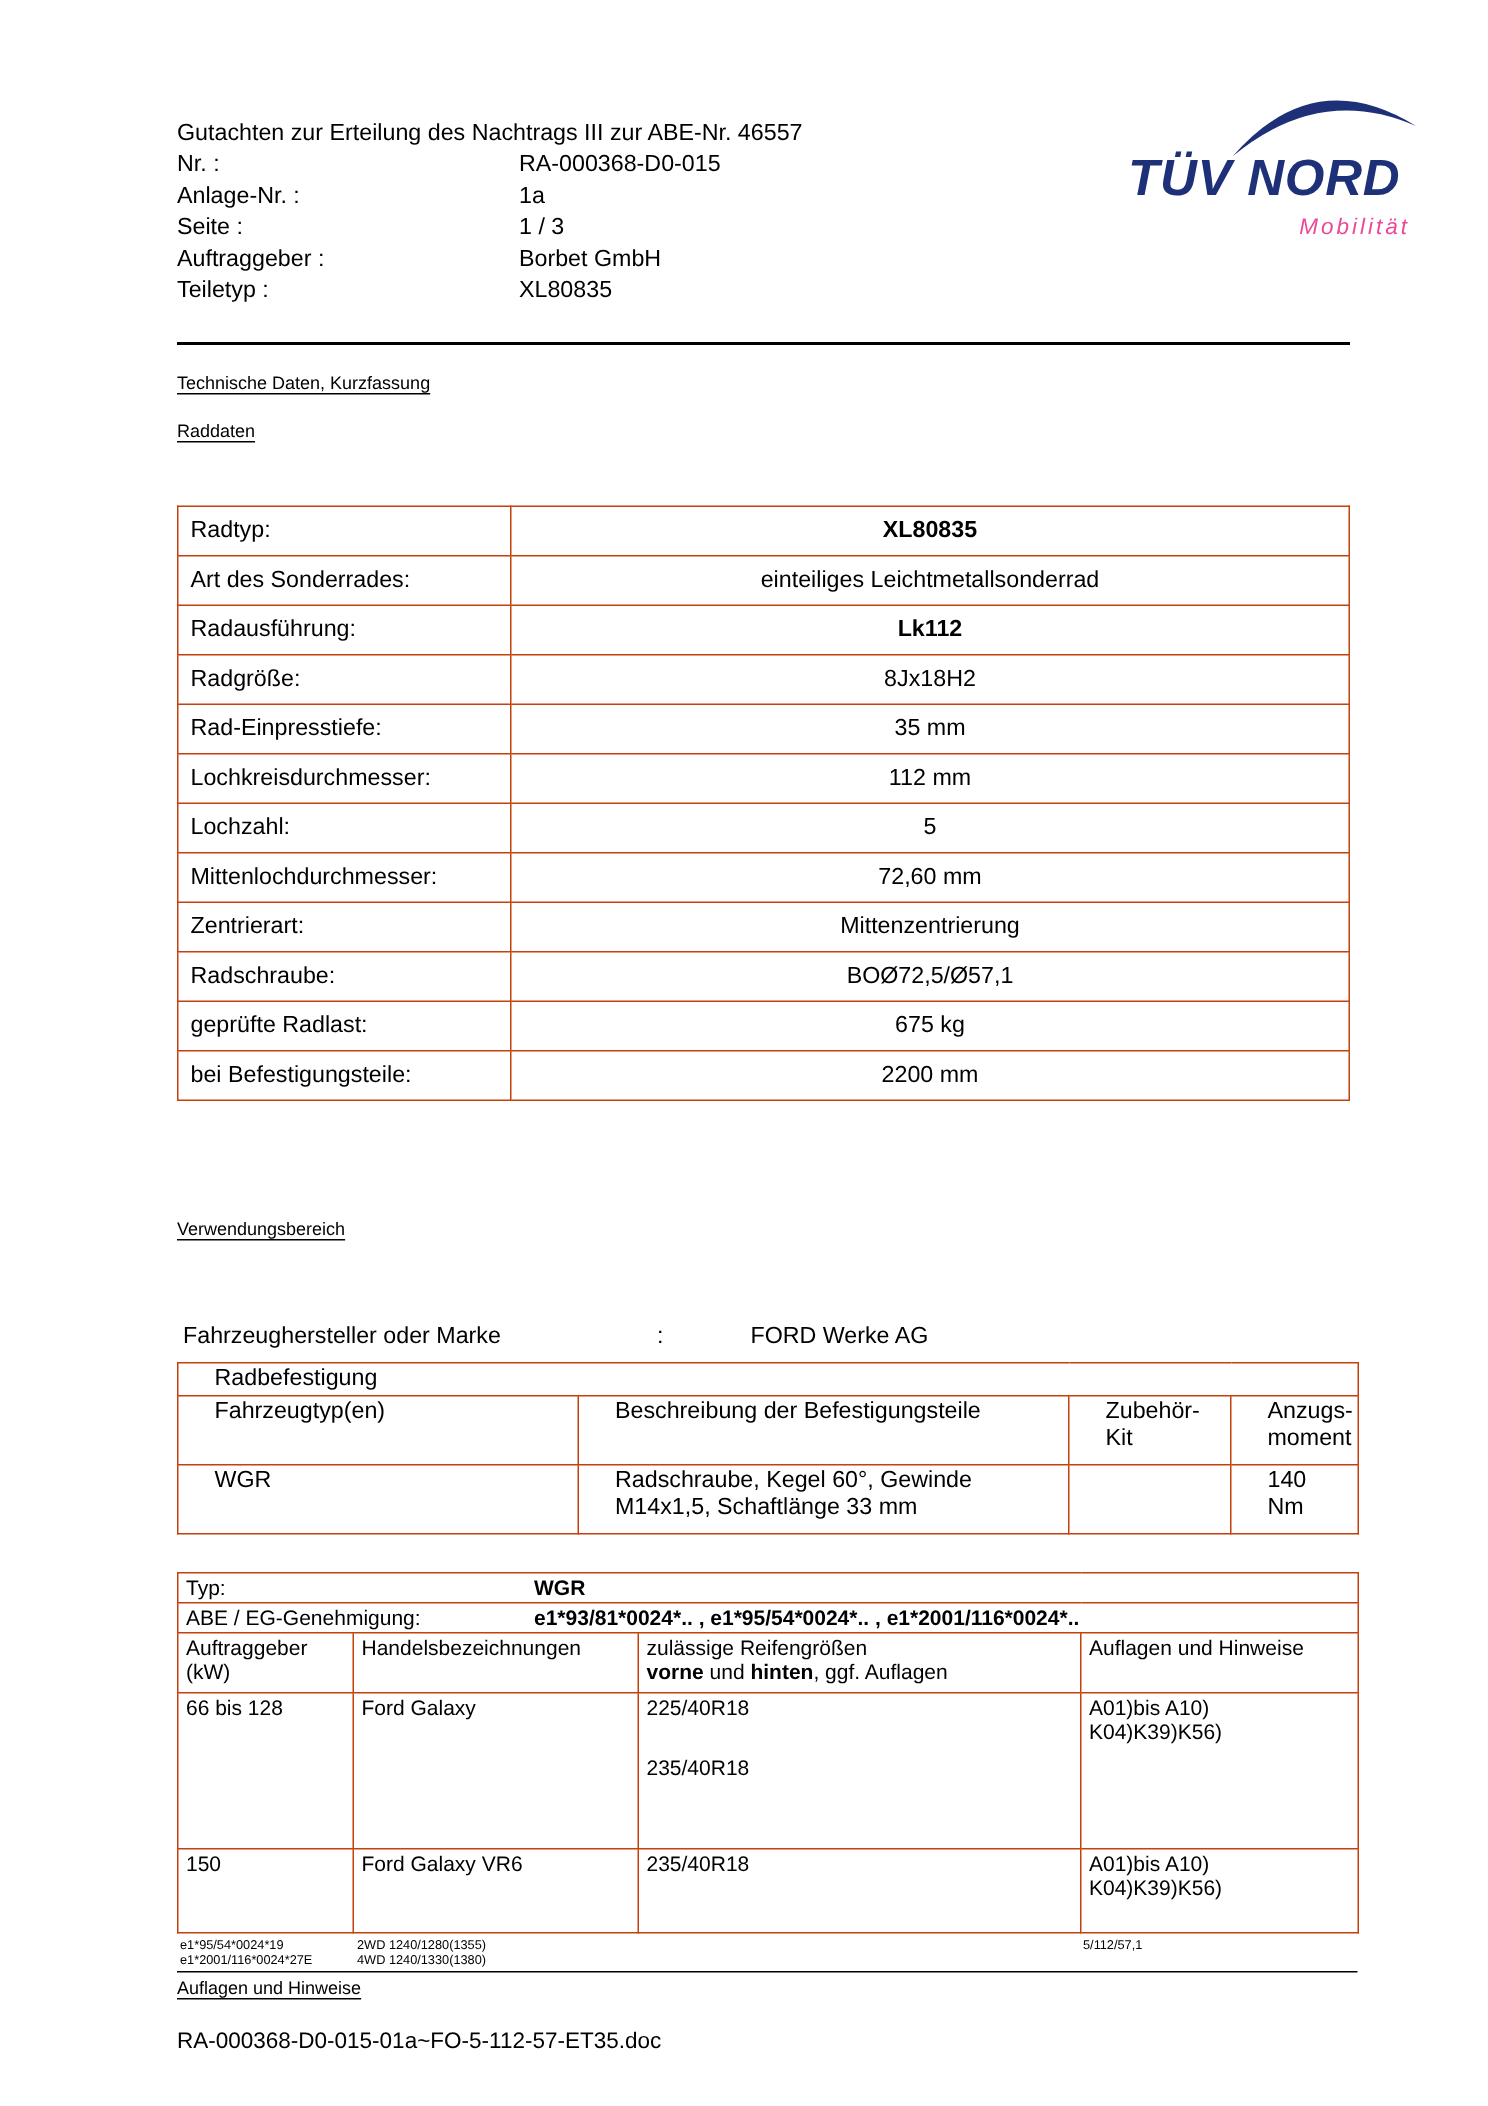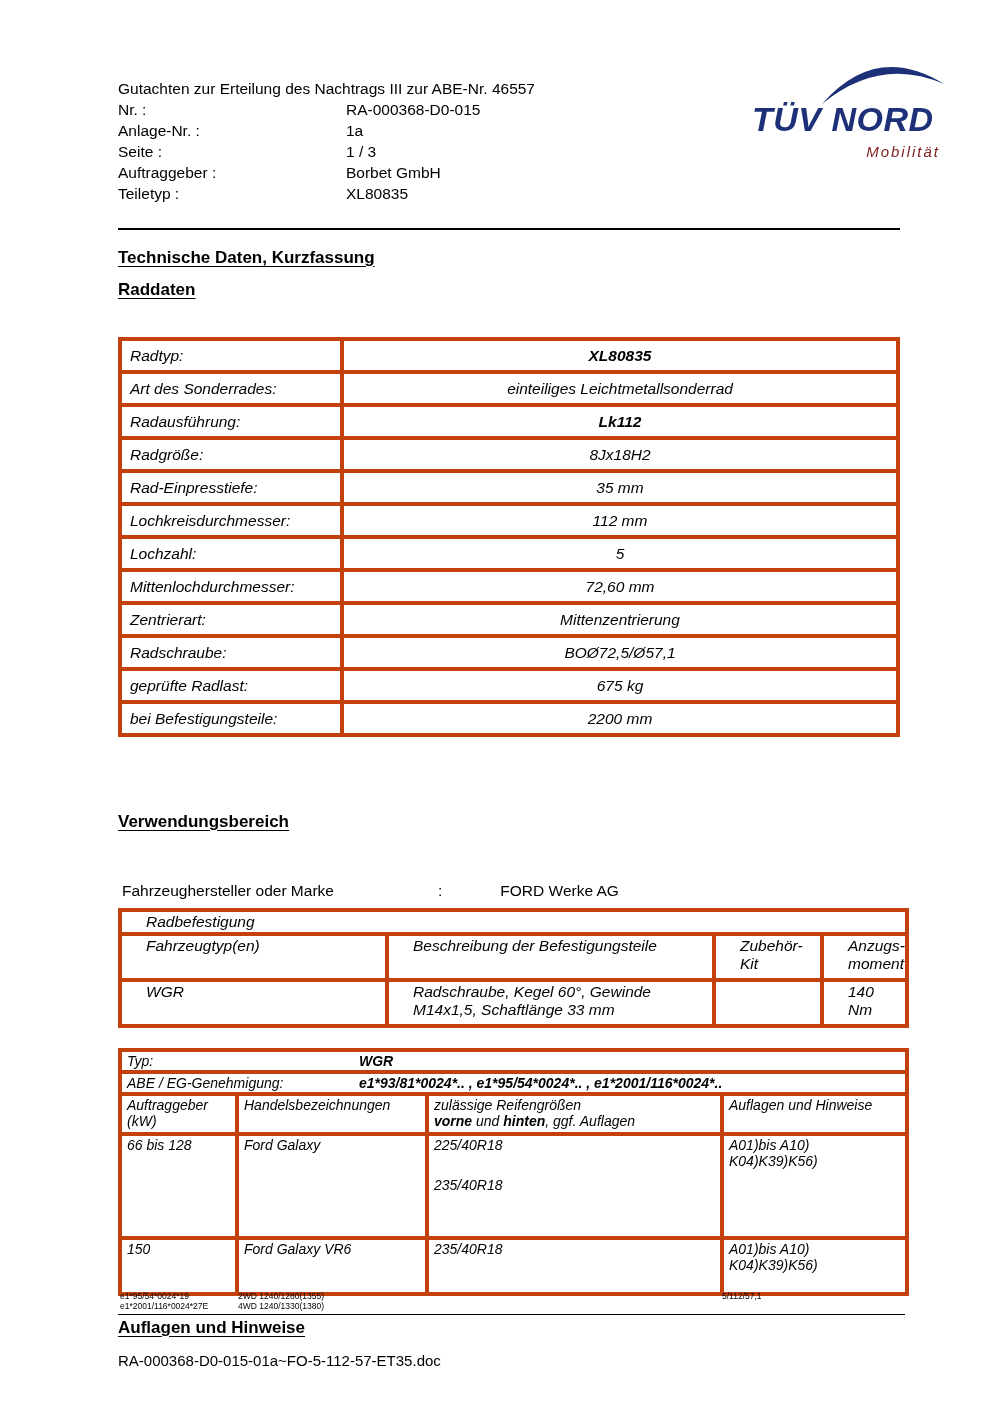--- a/index.html
+++ b/index.html
@@ -14,32 +14,32 @@
   .hdr { left: 118px; top: 78px; width: 640px; font-size: 15.5px; line-height: 21px; }
   .hrow { display: flex; }
   .hlabel { width: 228px; flex: none; }
 
   
   .logo { left: 744px; top: 48px; width: 204px; height: 120px; }
   .logo-arc { position: absolute; right: 0px; top: 2px; }
   .logo-brand { position: absolute; left: 8px; top: 52px; font-size: 34px; font-weight: bold;
                 font-style: italic; color: #1d3078; letter-spacing: .5px; white-space: nowrap; }
   .logo-tag { position: absolute; right: 8px; top: 95px; font-size: 15px; font-style: italic;
-              color: #7f1d1d; letter-spacing: 2px; }
+              color: #ec4899; letter-spacing: 2px; }
 
   .divider { left: 118px; top: 228px; width: 782px; border-top: 2px solid #000; }
 
-  .heading { font-size: 17px; font-weight: bold; text-decoration: underline; text-underline-offset: 3px; }
+  .heading { font-size: 12px; font-weight: normal; text-decoration: underline; text-underline-offset: 3px; }
   .h-tech { left: 118px; top: 248px; }
   .h-rad  { left: 118px; top: 280px; }
   .h-verw { left: 118px; top: 812px; }
   .h-aufl { left: 118px; top: 1318px; }
 
   table { border-collapse: collapse; table-layout: fixed; }
-  td { border: 4px solid #c2410c; font-style: italic; }
+  td { border: 1px solid #c2410c; }
 
   
   .t1 { left: 118px; top: 337px; width: 782px; }
   .t1 td { font-size: 15.5px; height: 33px; padding: 2px 8px; }
   .t1 .lab { width: 222px; text-align: left; }
   .t1 .val { text-align: center; }
   .bold { font-weight: bold; }
 
   
   .manu { left: 122px; top: 882px; font-size: 15.5px; display: flex; gap: 48px; }

